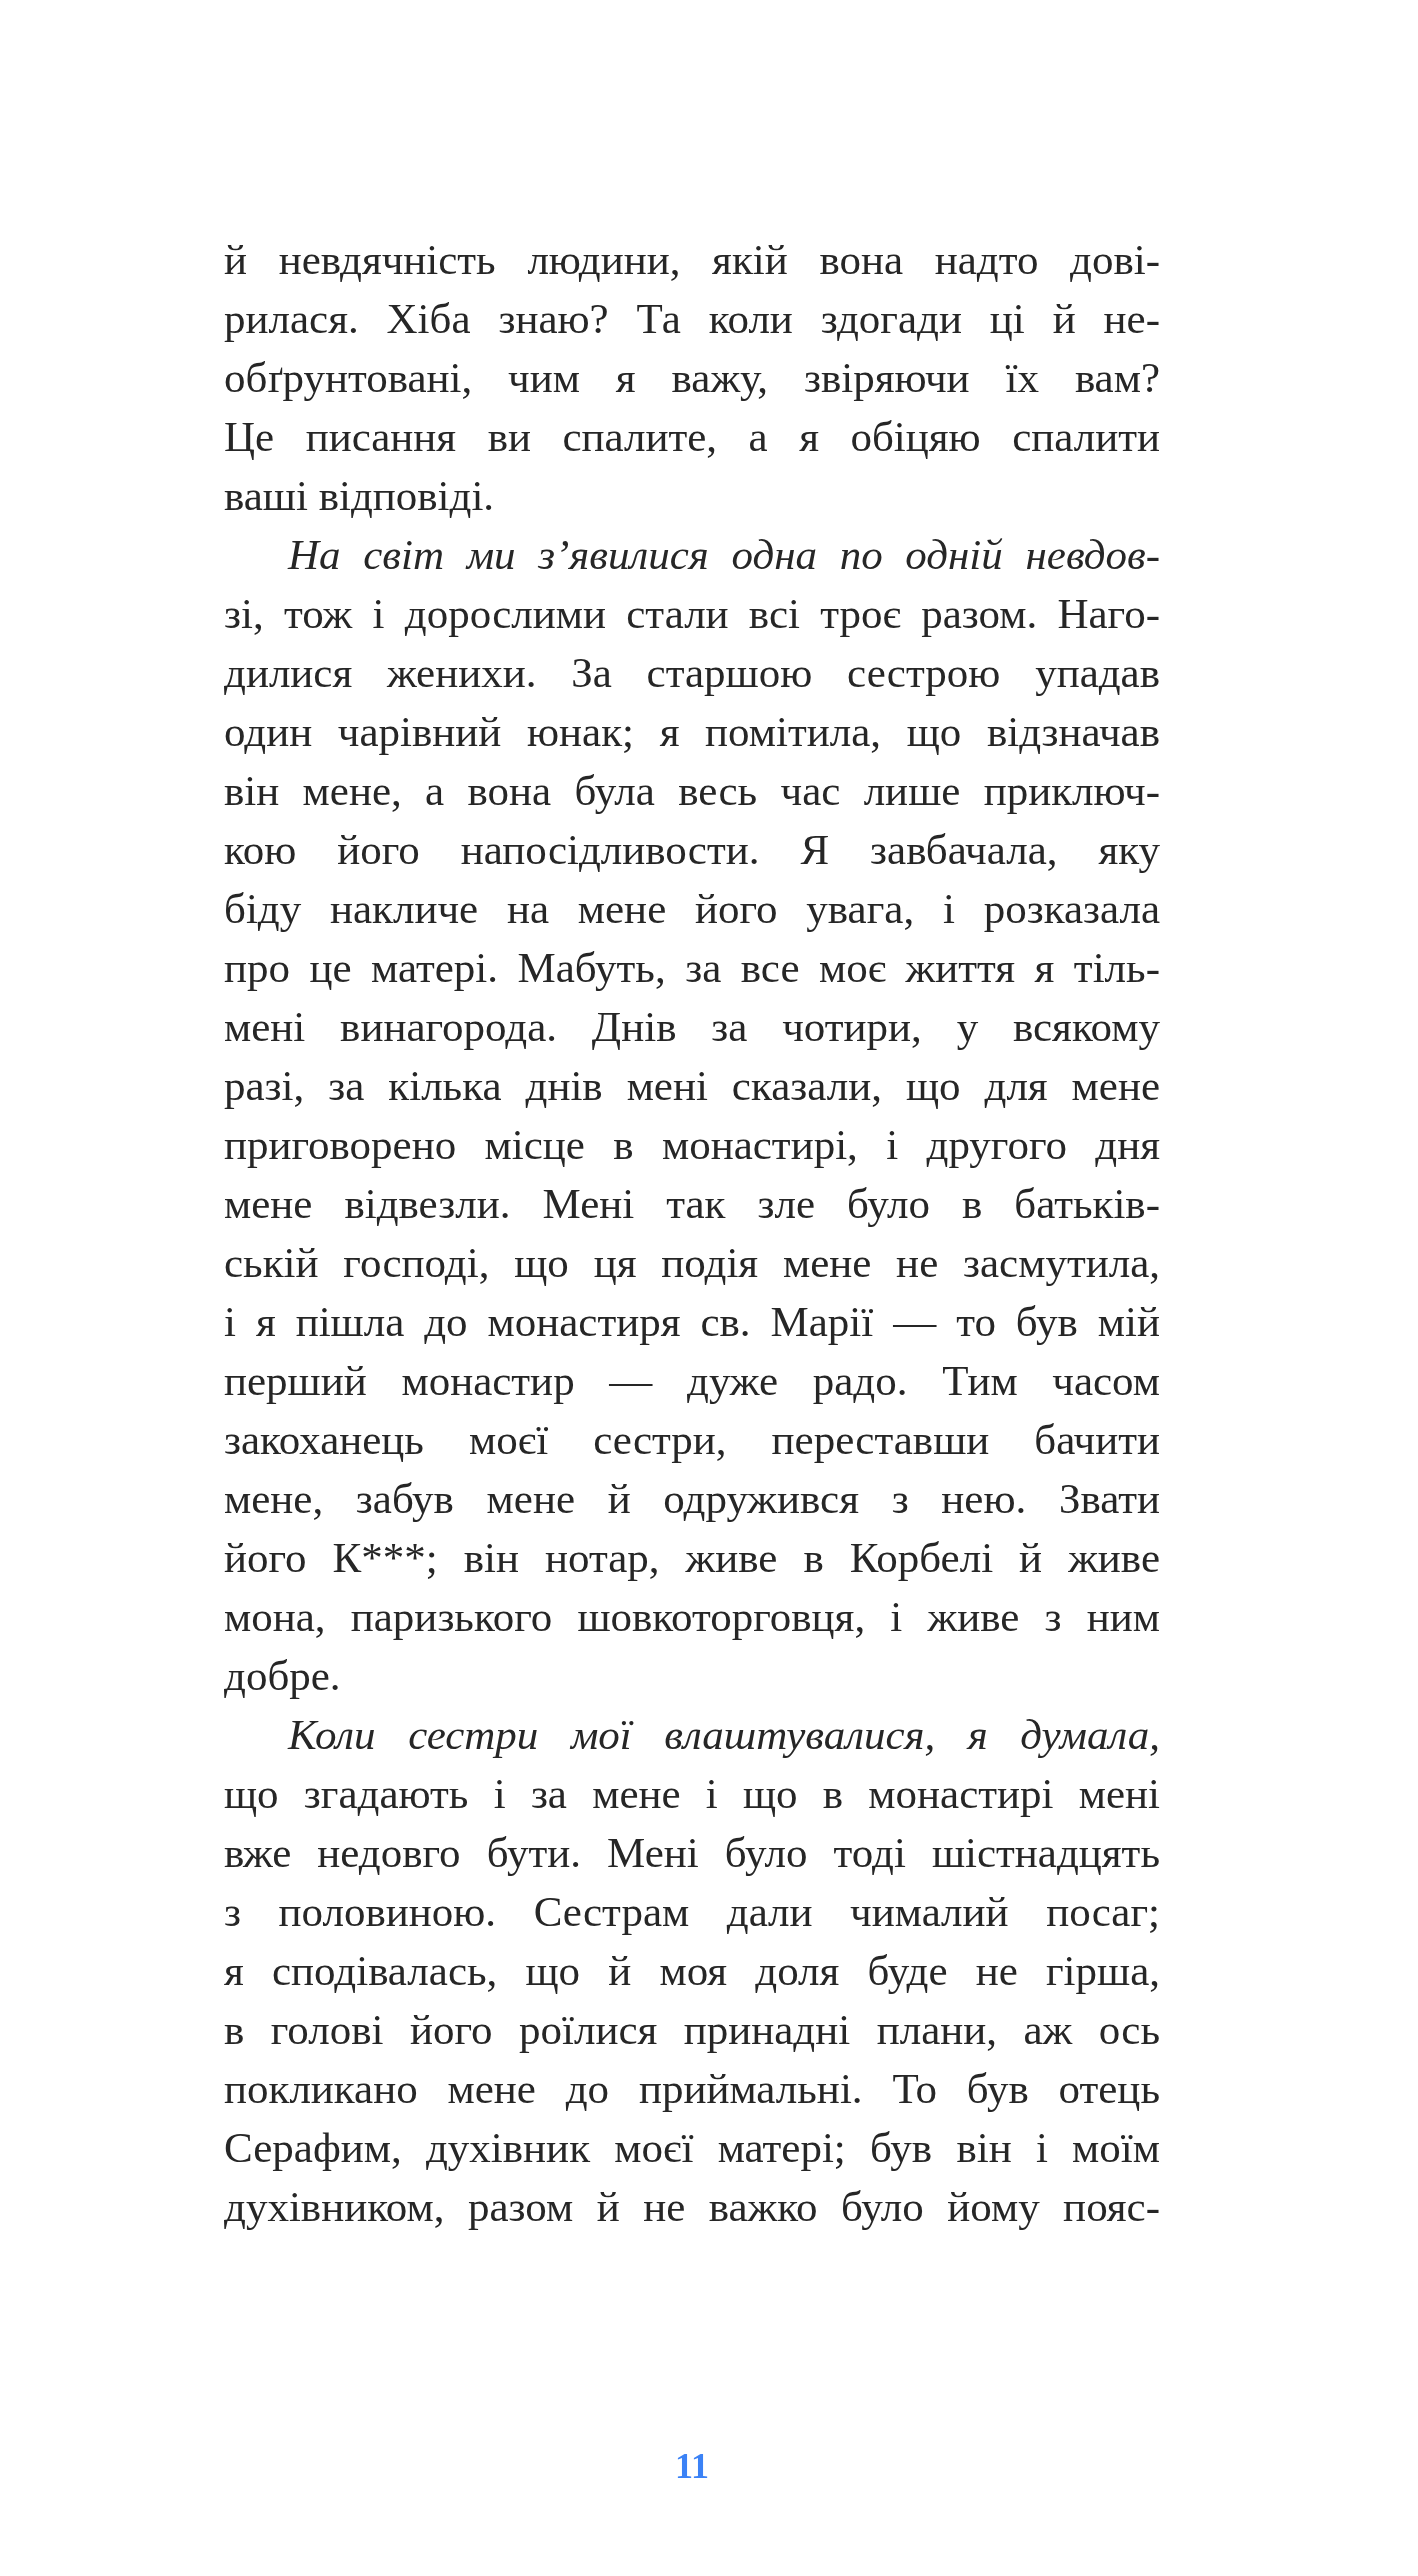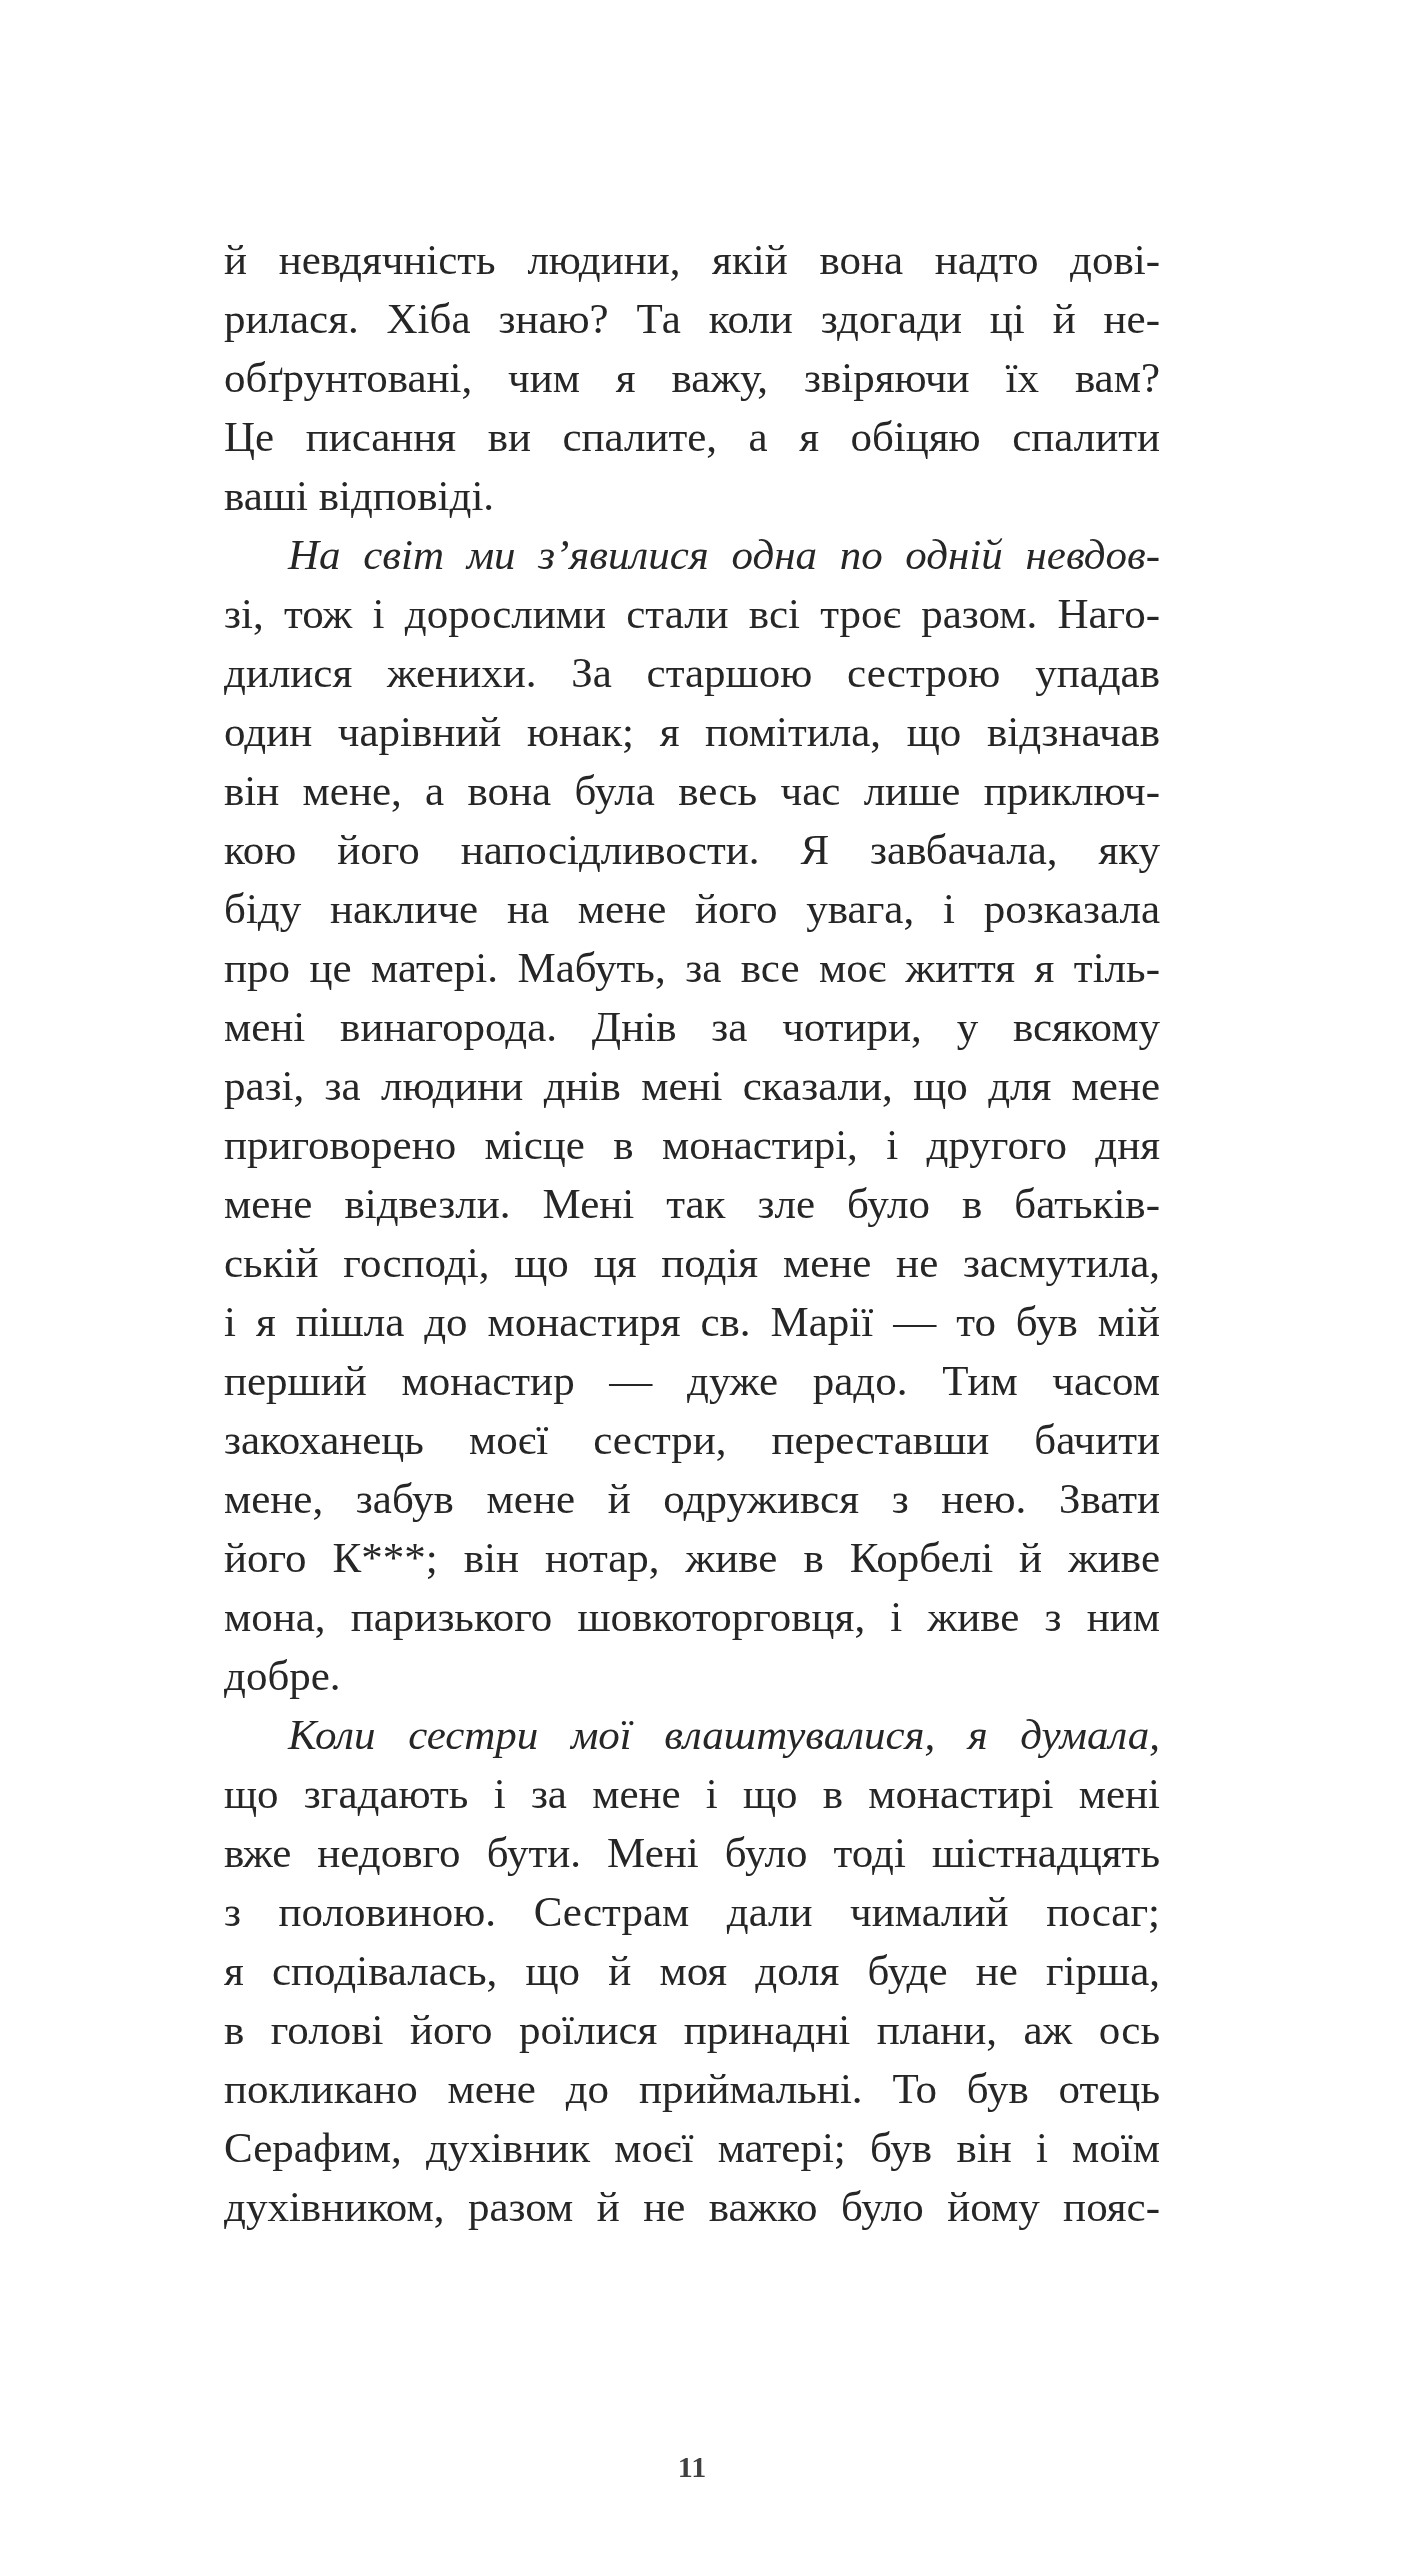--- a/index.html
+++ b/index.html
@@ -48,23 +48,23 @@
       padding-left: 64px;
       font-style: italic;
     }
     .page-number {
       position: absolute;
       left: 618px;
       top: 2403px;
       width: 148px;
       text-align: center;
       font-family: "Liberation Serif", "DejaVu Serif", serif;
-      font-size: 30px;
+      font-size: 36px;
       line-height: 37px;
-      color: #404040;
+      color: #3b82f6;
       font-weight: bold;
     }
   </style>
 </head>
 <body>
 
 <div class="page">
   <div class="text-block">
 
     <div class="paragraph">
@@ -78,21 +78,21 @@
     <div class="paragraph">
       <span class="line indent">На світ ми з’явилися одна по одній невдов-</span>
       <span class="line">зі, тож і дорослими стали всі троє разом. Наго-</span>
       <span class="line">дилися женихи. За старшою сестрою упадав</span>
       <span class="line">один чарівний юнак; я помітила, що відзначав</span>
       <span class="line">він мене, а вона була весь час лише приключ-</span>
       <span class="line">кою його напосідливости. Я завбачала, яку</span>
       <span class="line">біду накличе на мене його увага, і розказала</span>
       <span class="line">про це матері. Мабуть, за все моє життя я тіль-</span>
       <span class="line">мені винагорода. Днів за чотири, у всякому</span>
-      <span class="line">разі, за людини днів мені сказали, що для мене</span>
+      <span class="line">разі, за кілька днів мені сказали, що для мене</span>
       <span class="line">приговорено місце в монастирі, і другого дня</span>
       <span class="line">мене відвезли. Мені так зле було в батьків-</span>
       <span class="line">ській господі, що ця подія мене не засмутила,</span>
       <span class="line">і я пішла до монастиря св. Марії — то був мій</span>
       <span class="line">перший монастир — дуже радо. Тим часом</span>
       <span class="line">закоханець моєї сестри, переставши бачити</span>
       <span class="line">мене, забув мене й одружився з нею. Звати</span>
       <span class="line">його К***; він нотар, живе в Корбелі й живе</span>
       <span class="line">мона, паризького шовкоторговця, і живе з ним</span>
       <span class="line last">добре.</span>

